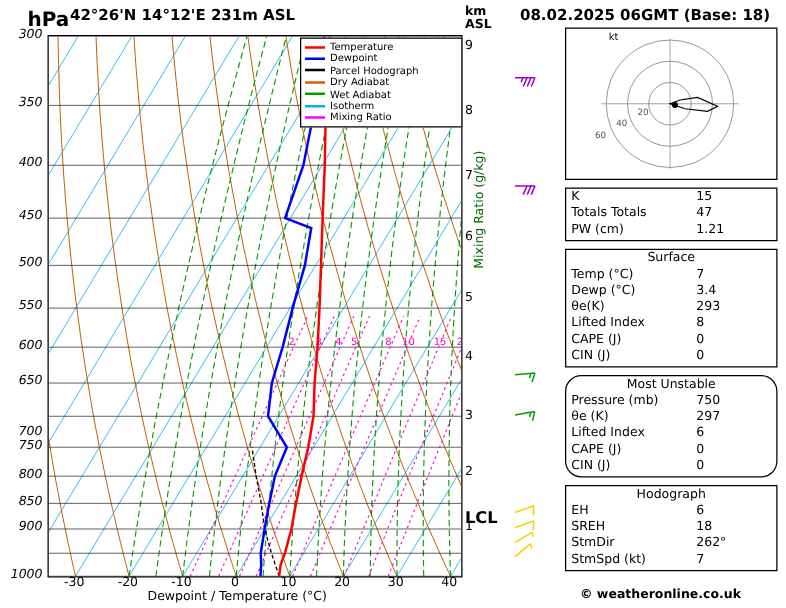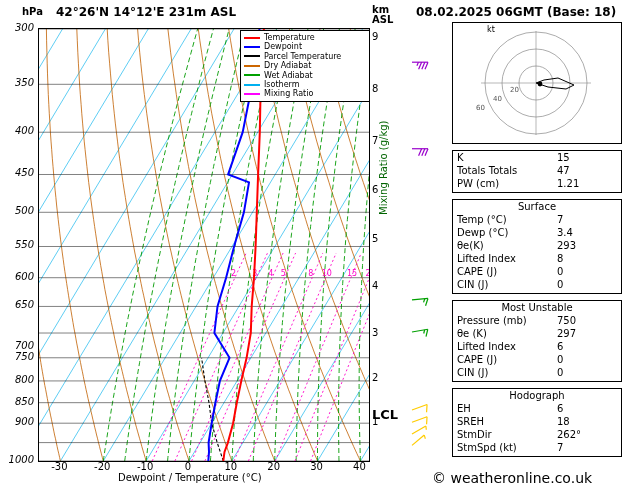--- a/index.html
+++ b/index.html
@@ -2,21 +2,21 @@
 <html><head>
 <meta charset="utf-8">
 <style>
   html,body{margin:0;padding:0;}
   body{
     width:629px;height:486px;background:#ffffff;
     font-family:"DejaVu Sans", sans-serif;
     color:#000;position:relative;overflow:hidden;
   }
   .root{position:absolute;left:0;top:0;width:629px;height:486px;}
-  .hdr-hpa{position:absolute;left:22px;top:6px;font-size:10px;font-weight:bold;}
+  .hdr-hpa{position:absolute;left:22px;top:6px;font-size:16px;font-weight:bold;}
   .hdr-coord{position:absolute;left:56px;top:5px;font-size:12px;font-weight:bold;}
   .hdr-km{position:absolute;left:372px;top:5px;font-size:10px;font-weight:bold;line-height:10px;}
   .hdr-date{position:absolute;left:416px;top:5px;font-size:12px;font-weight:bold;}
 
   
   .plot{position:absolute;left:38px;top:28px;width:330px;height:432px;
         border:1px solid #000;background:#fff;overflow:hidden;}
   .plot svg{position:absolute;left:0;top:0;}
   .ylabels div{position:absolute;left:0;width:34px;text-align:right;font-size:10px;font-style:italic;}
   .ylabels{position:absolute;left:0px;top:0px;width:36px;height:486px;}
@@ -46,21 +46,21 @@
         border:1px solid #000;background:#fff;}
   .hodo .kt{position:absolute;left:4px;top:2px;font-size:8px;padding-left:30px;}
 
   
   .tbox{position:absolute;border:1px solid #000;background:#fff;font-size:10px;}
   .tbox .r{position:relative;height:13px;line-height:13px;}
   .tbox .r .k{position:absolute;left:4px;}
   .tbox .r .v{position:absolute;left:104px;}
   .tbox .sect{text-align:center;height:13px;line-height:13px;}
 
-  .copyright{position:absolute;left:432px;top:470px;font-size:14px;font-weight:normal;}
+  .copyright{position:absolute;left:464px;top:470px;font-size:10px;font-weight:bold;}
 
   .wind-col{position:absolute;left:398px;top:28px;width:48px;height:432px;}
 </style>
 </head>
 <body>
 
 <div class="root">
 
   <div class="hdr-hpa">hPa</div>
   <div class="hdr-coord">42°26'N 14°12'E 231m ASL</div>
@@ -201,21 +201,21 @@
       <div class="row">
         <span class="sw" style="background: rgb(255, 0, 0);"></span>
         <span>Temperature</span>
       </div>
       <div class="row">
         <span class="sw" style="background: rgb(0, 0, 255);"></span>
         <span>Dewpoint</span>
       </div>
       <div class="row">
         <span class="sw" style="background: rgb(0, 0, 0);"></span>
-        <span>Parcel Temperature</span>
+        <span>Parcel Hodograph</span>
       </div>
       <div class="row">
         <span class="sw" style="background: rgb(204, 102, 0);"></span>
         <span>Dry Adiabat</span>
       </div>
       <div class="row">
         <span class="sw" style="background: rgb(0, 160, 0);"></span>
         <span>Wet Adiabat</span>
       </div>
       <div class="row">
@@ -350,21 +350,21 @@
       <div class="r">
         <span class="k">CAPE (J)</span>
         <span class="v">0</span>
       </div>
       <div class="r">
         <span class="k">CIN (J)</span>
         <span class="v">0</span>
       </div>
     </div>
 
-  <div class="tbox" style="left:452px;top:300px;width:168px;height:80px;" id="tb-mu">
+  <div class="tbox" style="left:452px;top:300px;width:168px;height:80px;border-radius:13px;" id="tb-mu">
       <div class="sect">Most Unstable</div>
       <div class="r">
         <span class="k">Pressure (mb)</span>
         <span class="v">750</span>
       </div>
       <div class="r">
         <span class="k">θe (K)</span>
         <span class="v">297</span>
       </div>
       <div class="r">

